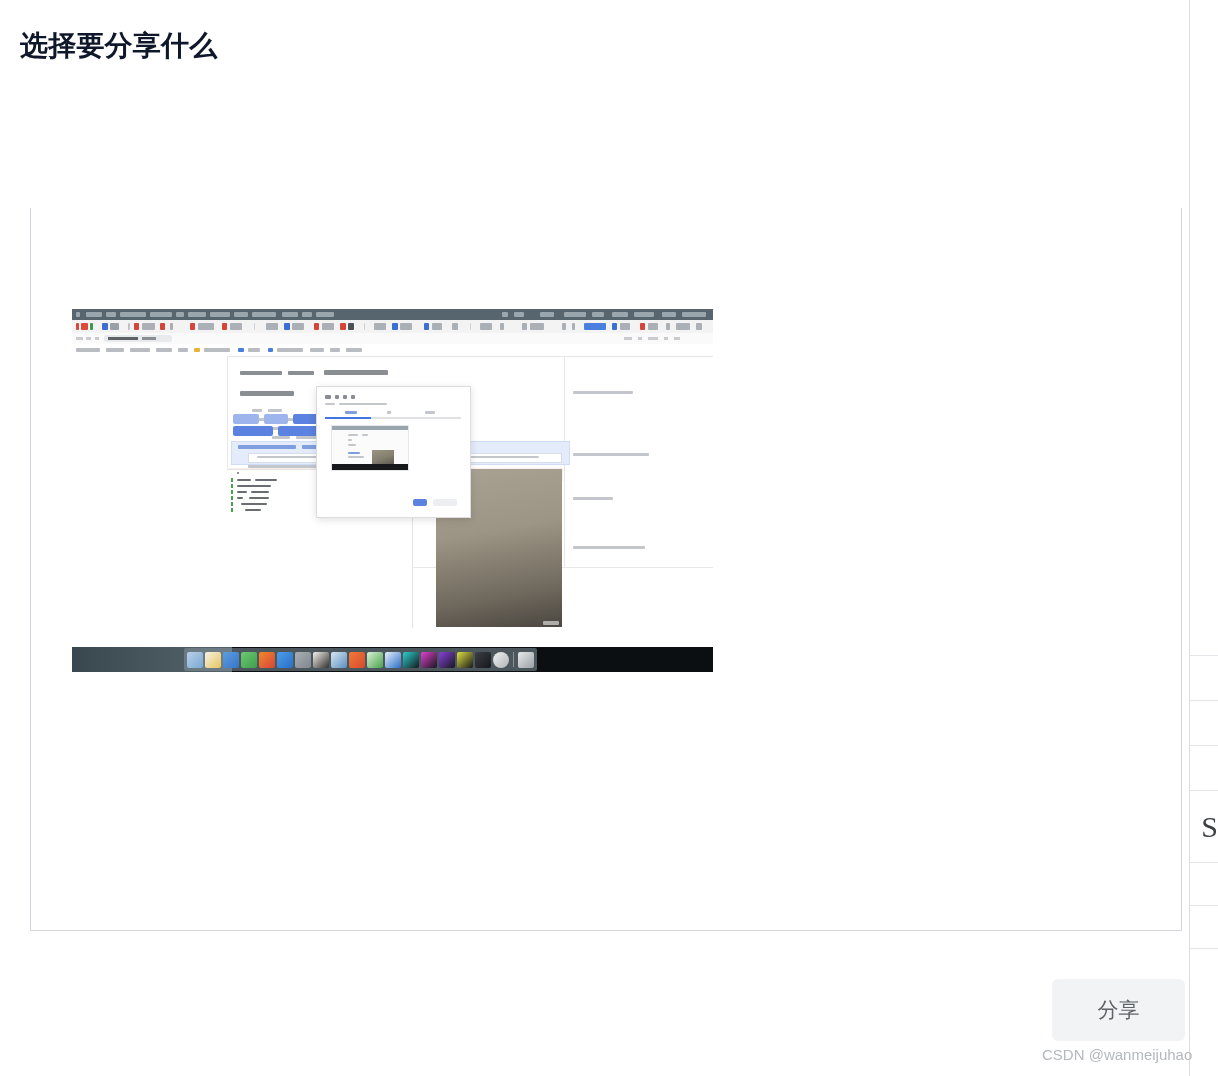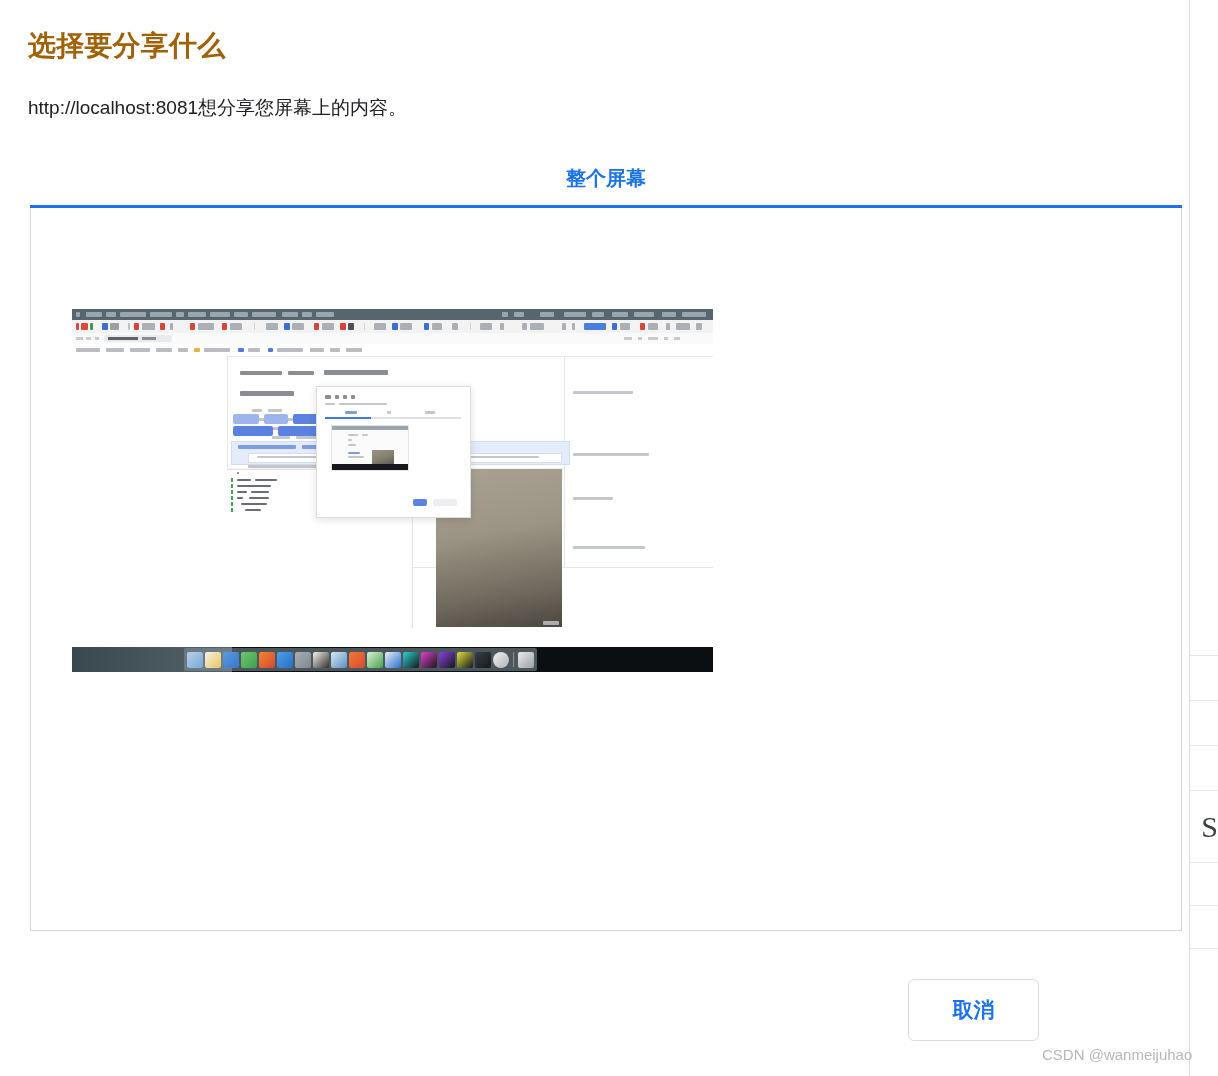--- a/index.html
+++ b/index.html
@@ -30,22 +30,22 @@
   
   #dialog {
     position: absolute; left: 0; top: 0;
     width: 1190px; height: 1076px;
     background: #ffffff;
     border-right: 1px solid #dadce0;
     box-sizing: border-box;
   }
 
   #dialog-title {
-    position: absolute; left: 28px; top: 27px;
-    font-size: 28px; font-weight: bold; color: #a16207;
+    position: absolute; left: 20px; top: 27px;
+    font-size: 28px; font-weight: bold; color: #0f172a;
     letter-spacing: 0.2px;
   }
   #dialog-subtitle {
     position: absolute; left: 28px; top: 95px;
     font-size: 19px; color: #202124;
   }
 
   
   #tabstrip {
     position: absolute; left: 30px; top: 152px;
@@ -208,26 +208,22 @@
   <div class="bg-rule" style="top:790px"></div>
   <div class="bg-rule" style="top:862px"></div>
   <div class="bg-rule" style="top:905px"></div>
   <div class="bg-rule" style="top:948px"></div>
   <div class="bg-glyph">S</div>
 </div>
 
 <div id="dialog">
 
   <div id="dialog-title">选择要分享什么</div>
-  <div id="dialog-subtitle">http://localhost:8081想分享您屏幕上的内容。</div>
 
   <div id="tabstrip">
-    <div class="tab active">
-      <span>整个屏幕</span>
-    </div>
   </div>
 
   <div id="preview-panel">
 
     <div id="screen-thumb">
 
       <div class="tb-titlebar">
         <div class="tdot" style="left:4px;width:4px;"></div>
         <div class="tdot" style="left:14px;width:16px;"></div>
         <div class="tdot" style="left:34px;width:10px;"></div>
@@ -472,19 +468,19 @@
           <div class="ticon" style="background:linear-gradient(135deg,#f0f0f0,#b0b4b8);border-radius:8px;"></div>
           <div class="tsep"></div>
           <div class="ticon" style="background:linear-gradient(135deg,#e8eaec,#9aa0a6);"></div>
         </div>
       </div>
 
     </div>
 
   </div>
 
-  <div id="btn-cancel">
-    <span>取消</span>
+  <div id="btn-share">
+    <span>分享</span>
   </div>
 
   <div id="watermark">CSDN @wanmeijuhao</div>
 
 </div>
 
 </body></html>

